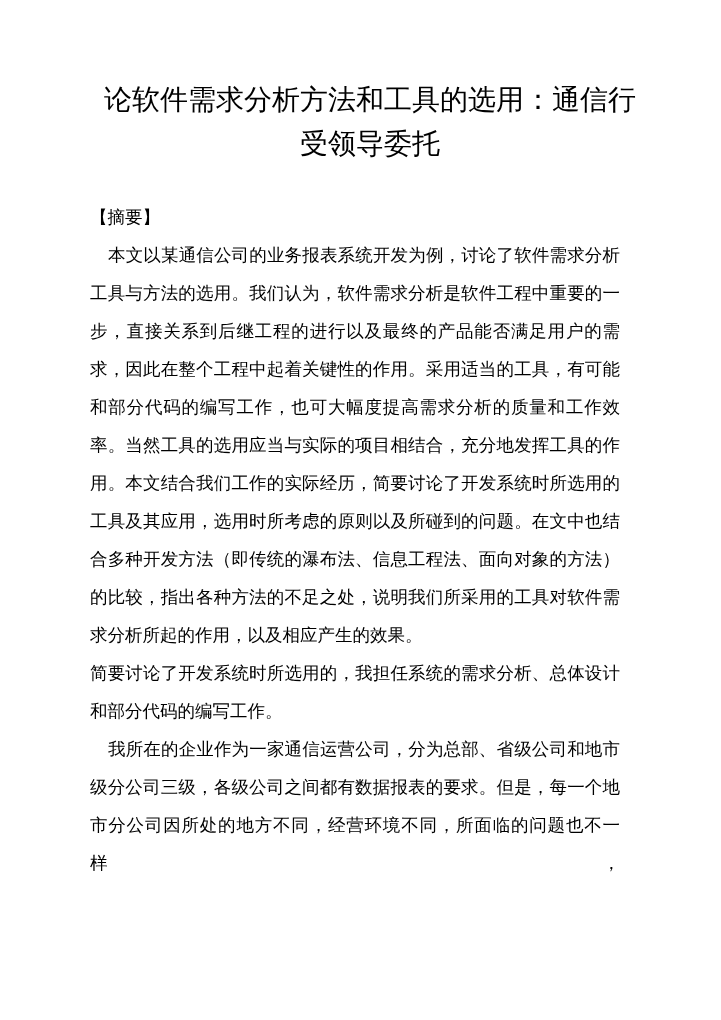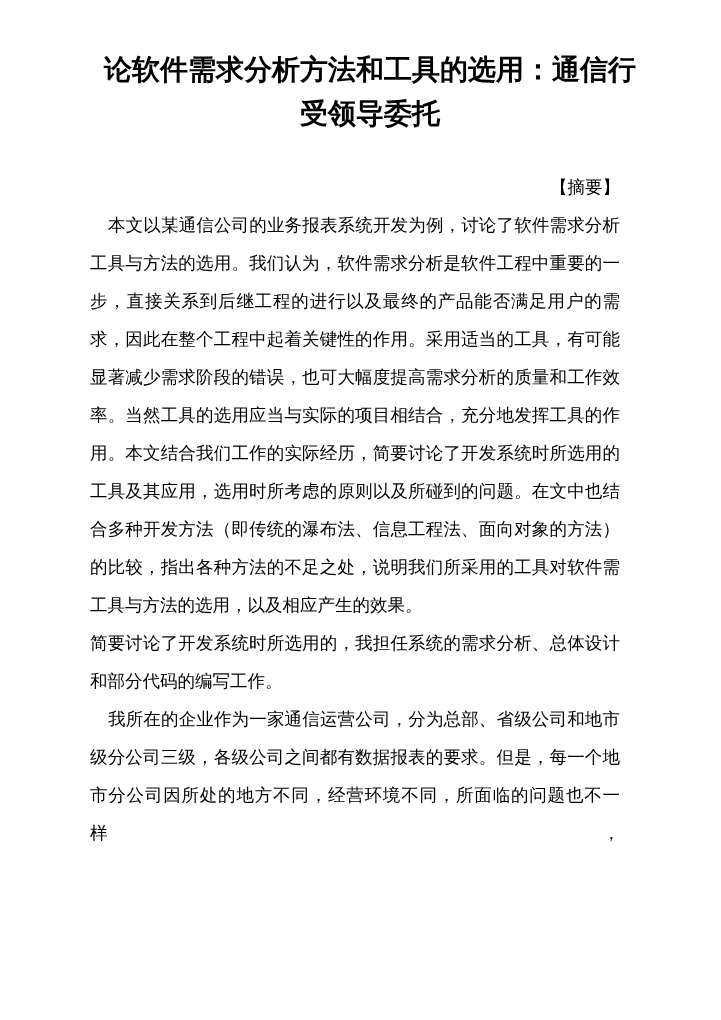--- a/index.html
+++ b/index.html
@@ -10,36 +10,35 @@
   .page {
     position: relative;
     width: 721px;
     height: 1020px;
     background: #ffffff;
     color: #000000;
     overflow: hidden;
     font-family: "Liberation Serif", "DejaVu Serif", serif;
   }
   .doc-title {
-    margin: 48px 0 0 100px;
+    margin: 78px 0 0 100px;
     width: 540px;
     font-size: 28px;
     line-height: 44px;
-    font-weight: bold;
+    font-weight: normal;
     text-align: center;
   }
   .doc-body {
     margin: 32px 0 0 90px;
     width: 530px;
     font-size: 17.5px;
     line-height: 38px;
   }
   .heading-line {
     height: 38px;
-    text-align: right;
   }
   .text-line {
     height: 38px;
   }
   .text-line.just {
     text-align: justify;
     text-align-last: justify;
   }
   .text-line.indent {
     text-indent: 18px;
@@ -52,26 +51,26 @@
   <div class="doc-title">
       <div class="title-line">论软件需求分析方法和工具的选用：通信行</div>
       <div class="title-line">受领导委托</div>
     </div>
   <div class="doc-body">
       <div class="heading-line">【摘要】</div>
       <div class="text-line just indent">本文以某通信公司的业务报表系统开发为例，讨论了软件需求分析</div>
       <div class="text-line just">工具与方法的选用。我们认为，软件需求分析是软件工程中重要的一</div>
       <div class="text-line just">步，直接关系到后继工程的进行以及最终的产品能否满足用户的需</div>
       <div class="text-line just">求，因此在整个工程中起着关键性的作用。采用适当的工具，有可能</div>
-      <div class="text-line just">显著减少需求阶段的错误，也可大幅度提高需求分析的质量和工作效</div>
+      <div class="text-line just">和部分代码的编写工作，也可大幅度提高需求分析的质量和工作效</div>
       <div class="text-line just">率。当然工具的选用应当与实际的项目相结合，充分地发挥工具的作</div>
       <div class="text-line just">用。本文结合我们工作的实际经历，简要讨论了开发系统时所选用的</div>
       <div class="text-line just">工具及其应用，选用时所考虑的原则以及所碰到的问题。在文中也结</div>
       <div class="text-line just">合多种开发方法（即传统的瀑布法、信息工程法、面向对象的方法）</div>
       <div class="text-line just">的比较，指出各种方法的不足之处，说明我们所采用的工具对软件需</div>
-      <div class="text-line">工具与方法的选用，以及相应产生的效果。</div>
+      <div class="text-line">求分析所起的作用，以及相应产生的效果。</div>
       <div class="text-line just">简要讨论了开发系统时所选用的，我担任系统的需求分析、总体设计</div>
       <div class="text-line">和部分代码的编写工作。</div>
       <div class="text-line just indent">我所在的企业作为一家通信运营公司，分为总部、省级公司和地市</div>
       <div class="text-line just">级分公司三级，各级公司之间都有数据报表的要求。但是，每一个地</div>
       <div class="text-line just">市分公司因所处的地方不同，经营环境不同，所面临的问题也不一样，</div>
     </div>
 </div>
 
 </body></html>

